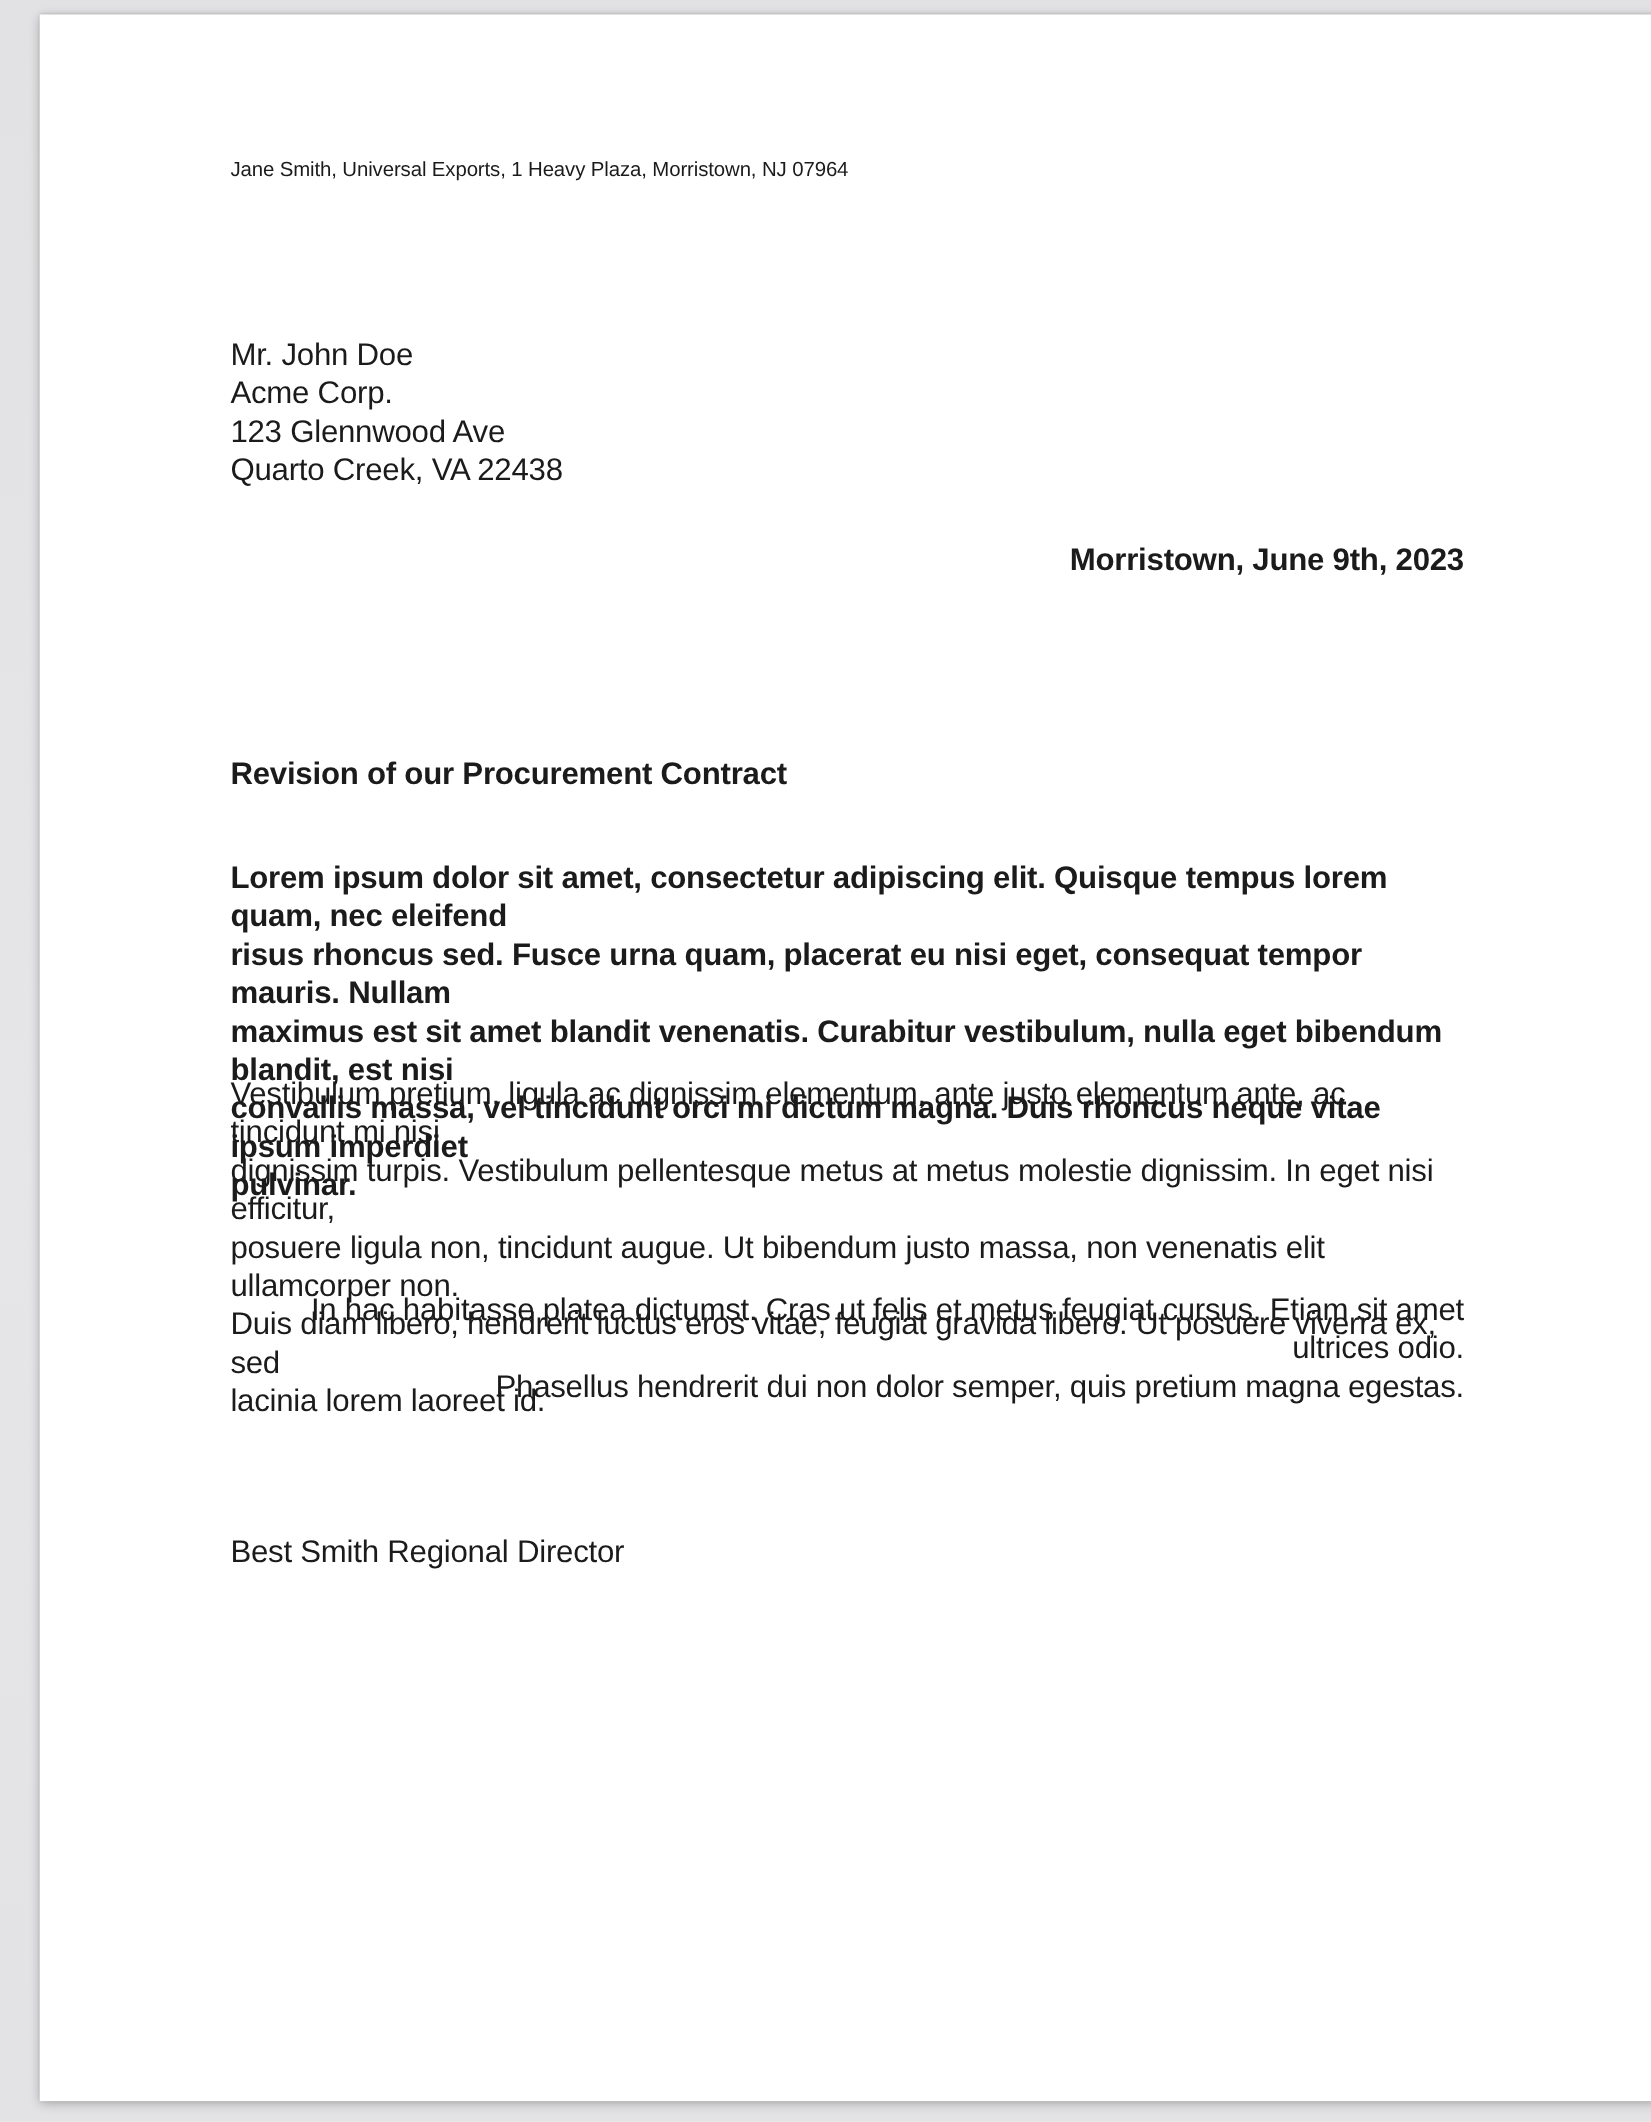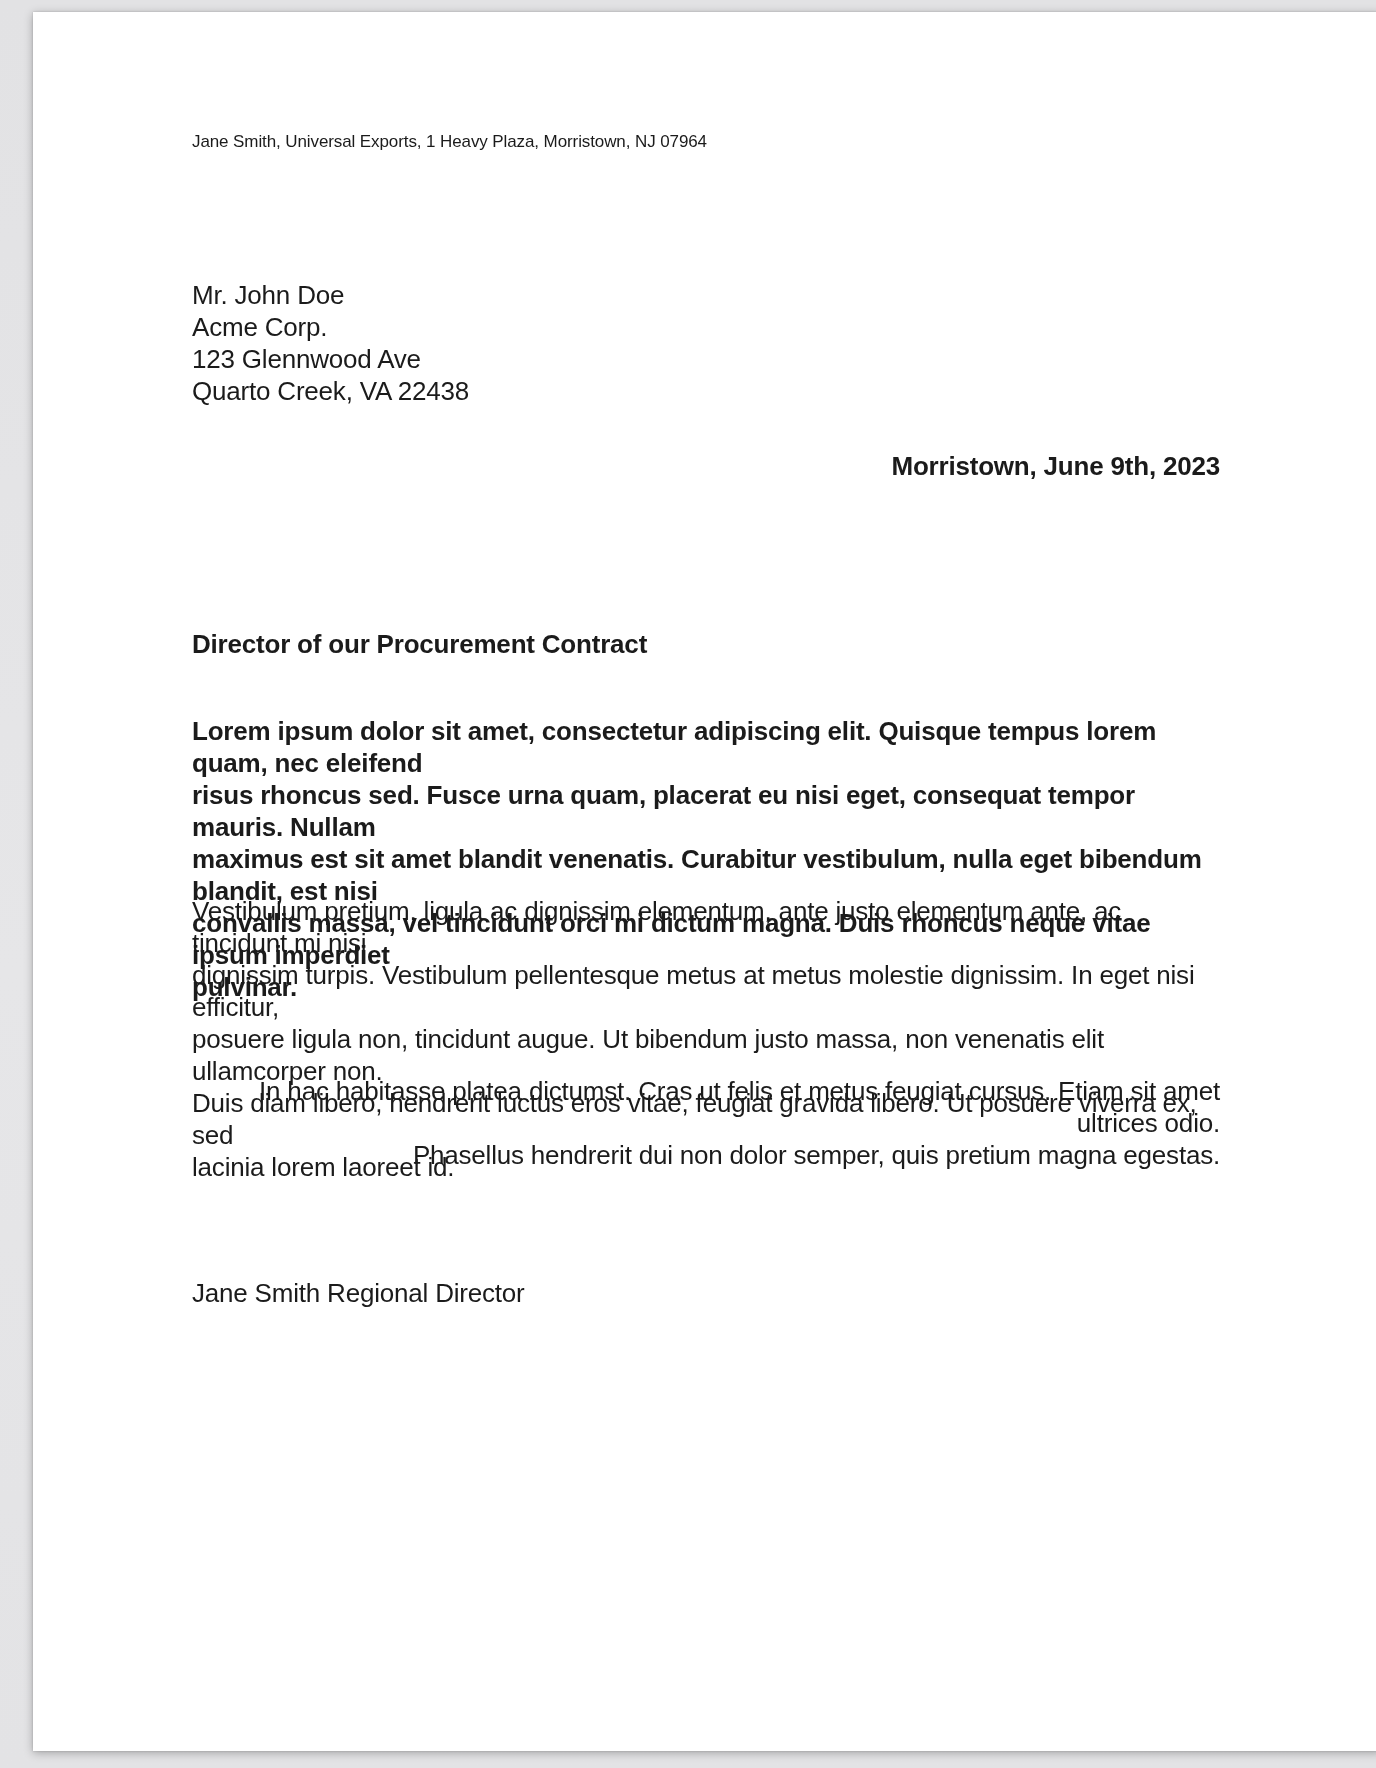--- a/index.html
+++ b/index.html
@@ -59,35 +59,35 @@
 
     <div class="block sender">Jane Smith, Universal Exports, 1 Heavy Plaza, Morristown, NJ 07964</div>
 
     <div class="block recipient">Mr. John Doe
 Acme Corp.
 123 Glennwood Ave
 Quarto Creek, VA 22438</div>
 
     <div class="block dateline">Morristown, June 9th, 2023</div>
 
-    <div class="block subject">Director of our Procurement Contract</div>
+    <div class="block subject">Revision of our Procurement Contract</div>
 
 
     <div class="block para-1">Lorem ipsum dolor sit amet, consectetur adipiscing elit. Quisque tempus lorem quam, nec eleifend
 risus rhoncus sed. Fusce urna quam, placerat eu nisi eget, consequat tempor mauris. Nullam
 maximus est sit amet blandit venenatis. Curabitur vestibulum, nulla eget bibendum blandit, est nisi
 convallis massa, vel tincidunt orci mi dictum magna. Duis rhoncus neque vitae ipsum imperdiet
 pulvinar.</div>
 
     <div class="block para-2">Vestibulum pretium, ligula ac dignissim elementum, ante justo elementum ante, ac tincidunt mi nisi
 dignissim turpis. Vestibulum pellentesque metus at metus molestie dignissim. In eget nisi efficitur,
 posuere ligula non, tincidunt augue. Ut bibendum justo massa, non venenatis elit ullamcorper non.
 Duis diam libero, hendrerit luctus eros vitae, feugiat gravida libero. Ut posuere viverra ex, sed
 lacinia lorem laoreet id.</div>
 
     <div class="block para-3">In hac habitasse platea dictumst. Cras ut felis et metus feugiat cursus. Etiam sit amet ultrices odio.
 Phasellus hendrerit dui non dolor semper, quis pretium magna egestas.</div>
 
 
-    <div class="block signature">Jane Smith Regional Director</div>
+    <div class="block signature">Best Smith Regional Director</div>
 
   </div>
 </div>
 
 </body></html>

